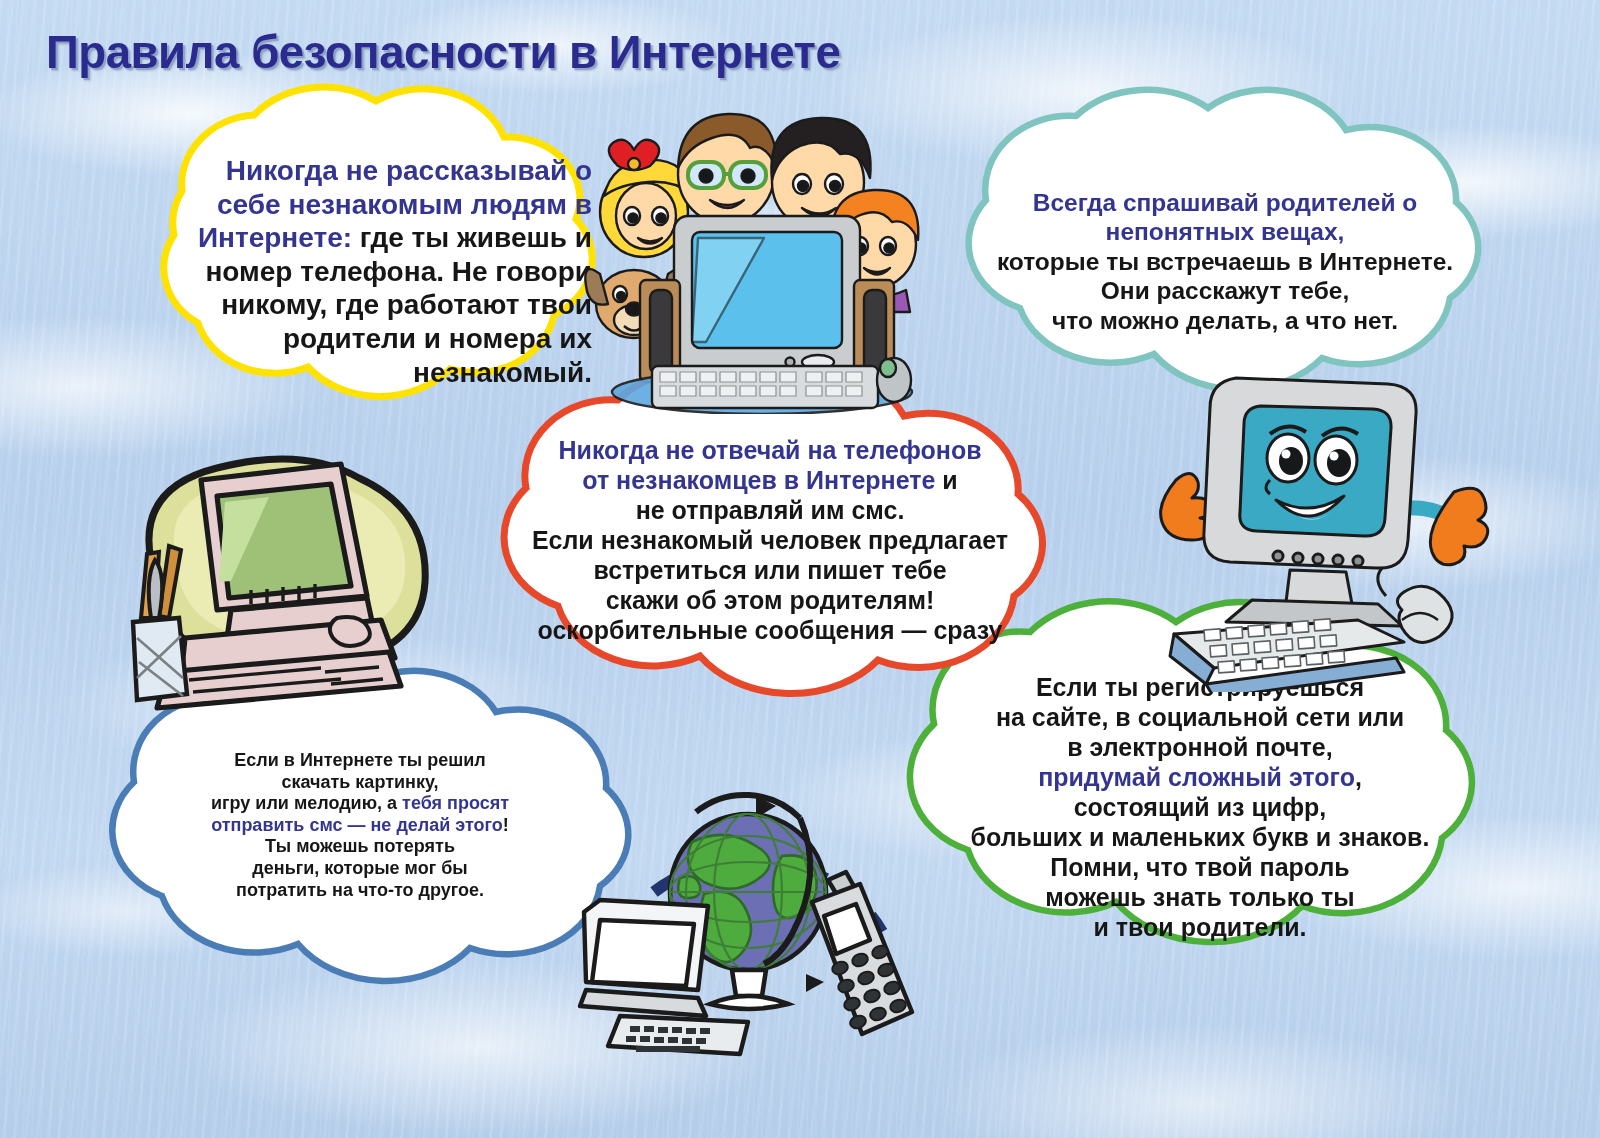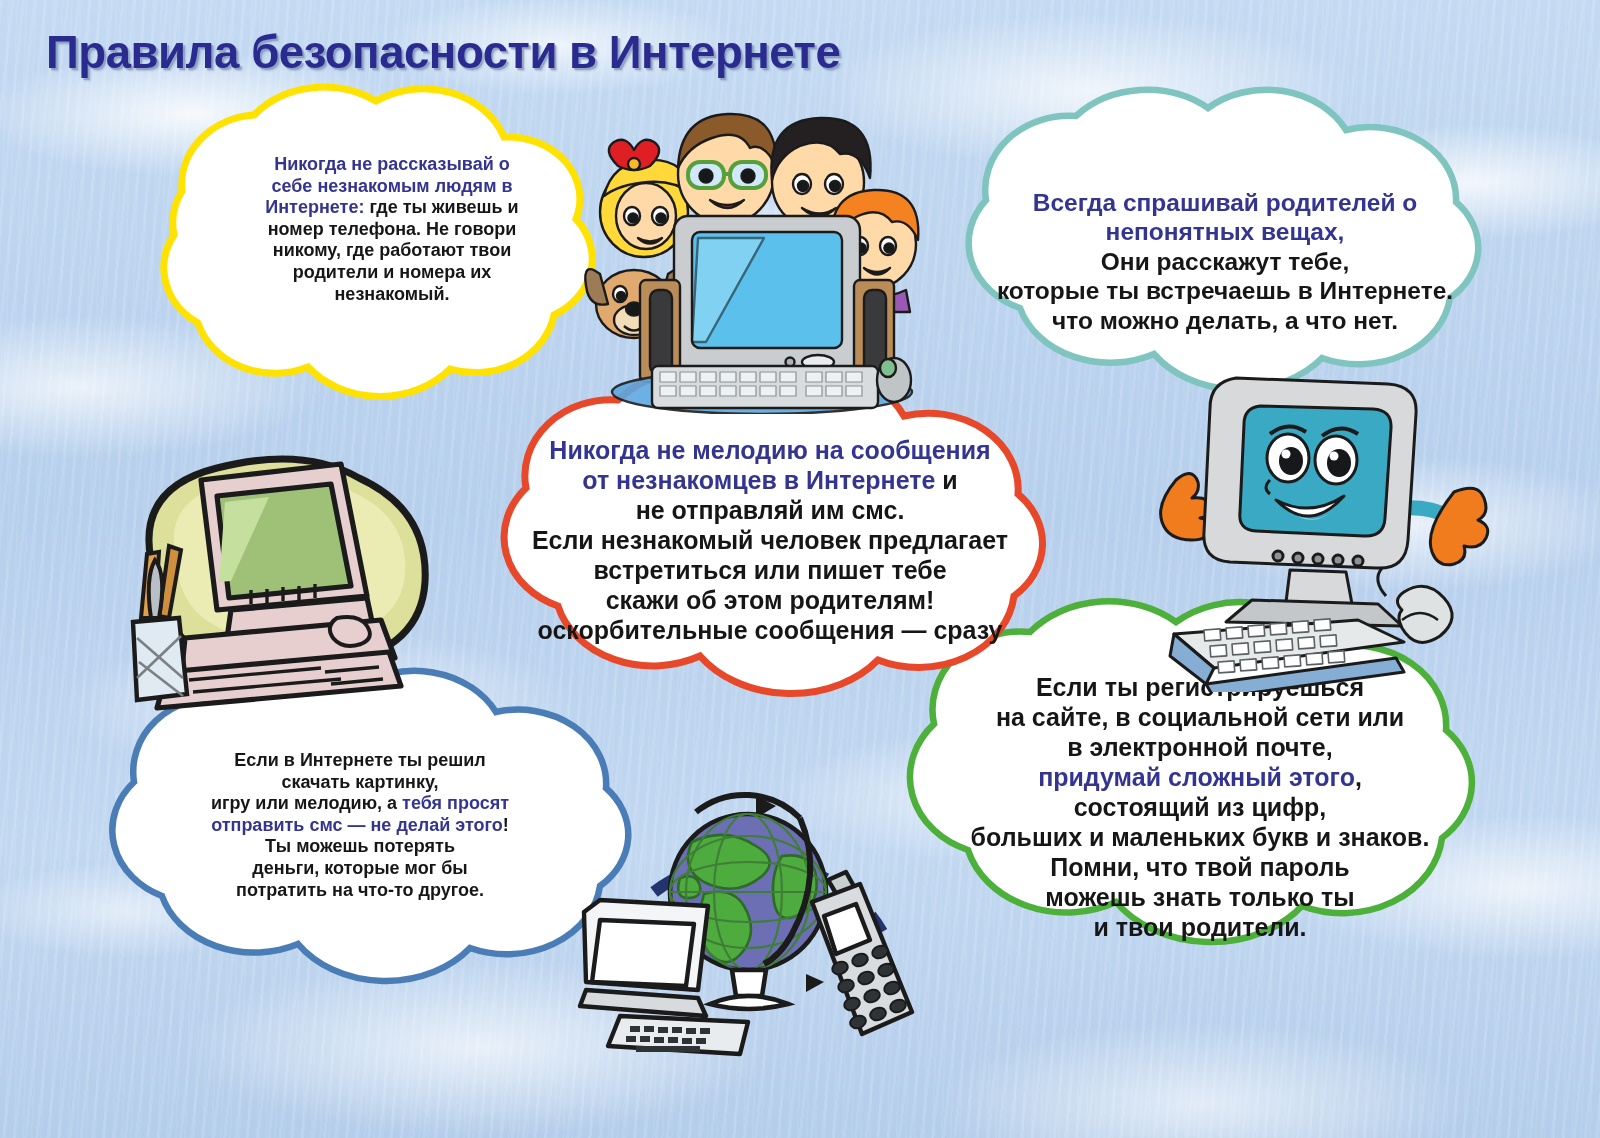--- a/index.html
+++ b/index.html
@@ -80,21 +80,21 @@
     line-height: 1.2;
   }
   .hl { color: #343491; }
 
   #cloud-yellow   { left: 62px;  top: 96px;  width: 560px; height: 360px; z-index: 12; }
   #cloud-teal     { left: 900px; top: 80px;  width: 640px; height: 340px; z-index: 11; }
   #cloud-red      { left: 430px; top: 360px; width: 680px; height: 380px; z-index: 16; }
   #cloud-blue     { left: 50px;  top: 660px; width: 620px; height: 370px; z-index: 13; }
   #cloud-green    { left: 840px; top: 588px; width: 700px; height: 420px; z-index: 14; }
 
-  #txt-yellow { left: 130px; top: 58px;  width: 400px; font-size: 18px; }
+  #txt-yellow { left: 130px; top: 58px;  width: 400px; font-size: 28px; text-align: right; }
   #txt-teal   { left: 55px;  top: 108px; width: 540px; font-size: 24.5px; }
   #txt-red    { left: 50px;  top: 75px;  width: 580px; font-size: 25px; }
   #txt-blue   { left: 50px;  top: 90px;  width: 520px; font-size: 18px; }
   #txt-green  { left: 80px;  top: 84px;  width: 560px; font-size: 25px; }
 
   
   .art { position: absolute; }
 
   #art-kids   { left: 566px;  top: 104px; width: 370px; height: 310px; z-index: 20; }
   #art-mascot { left: 1140px; top: 352px; width: 355px; height: 340px; z-index: 20; }
@@ -144,41 +144,41 @@
            a86,72 0 0 1 110,72
            a80,66 0 0 1 -6,96
            a92,76 0 0 1 -128,60
            a104,82 0 0 1 -168,-4
            a94,76 0 0 1 -134,-46
            a82,70 0 0 1 -34,-108 Z"></path>
     </svg>
     <div class="bubbletext" id="txt-teal">
         <div><span class="hl" style="color: rgb(52, 52, 145);">Всегда спрашивай родителей о</span></div>
         <div><span class="hl" style="color: rgb(52, 52, 145);">непонятных вещах,</span></div>
+        <div>которые ты встречаешь в Интернете.</div>
         <div>Они расскажут тебе,</div>
-        <div>которые ты встречаешь в Интернете.</div>
         <div>что можно делать, а что нет.</div>
       </div>
   </div>
 
   <div class="cloud" id="cloud-red">
     <svg viewBox="0 0 680 380" width="680" height="380" aria-hidden="true">
       <path fill="#ffffff" stroke="#e8482a" stroke-width="7" stroke-linecap="round" d="M96,128
            a86,76 0 0 1 92,-88
            a100,84 0 0 1 140,-10
            a94,78 0 0 1 146,26
            a90,76 0 0 1 114,78
            a84,70 0 0 1 -4,102
            a96,80 0 0 1 -136,64
            a110,86 0 0 1 -178,-4
            a98,80 0 0 1 -142,-50
            a86,74 0 0 1 -32,-118 Z"></path>
     </svg>
     <div class="bubbletext" id="txt-red">
-        <div><span class="hl" style="color: rgb(52, 52, 145);">Никогда не мелодию на сообщения</span></div>
+        <div><span class="hl" style="color: rgb(52, 52, 145);">Никогда не отвечай на телефонов</span></div>
         <div><span class="hl" style="color: rgb(52, 52, 145);">от незнакомцев в Интернете</span><span> и</span></div>
         <div>не отправляй им смс.</div>
         <div>Если незнакомый человек предлагает</div>
         <div>встретиться или пишет тебе</div>
         <div>скажи об этом родителям!</div>
         <div>оскорбительные сообщения — сразу</div>
       </div>
   </div>
 
   <div class="cloud" id="cloud-blue">

